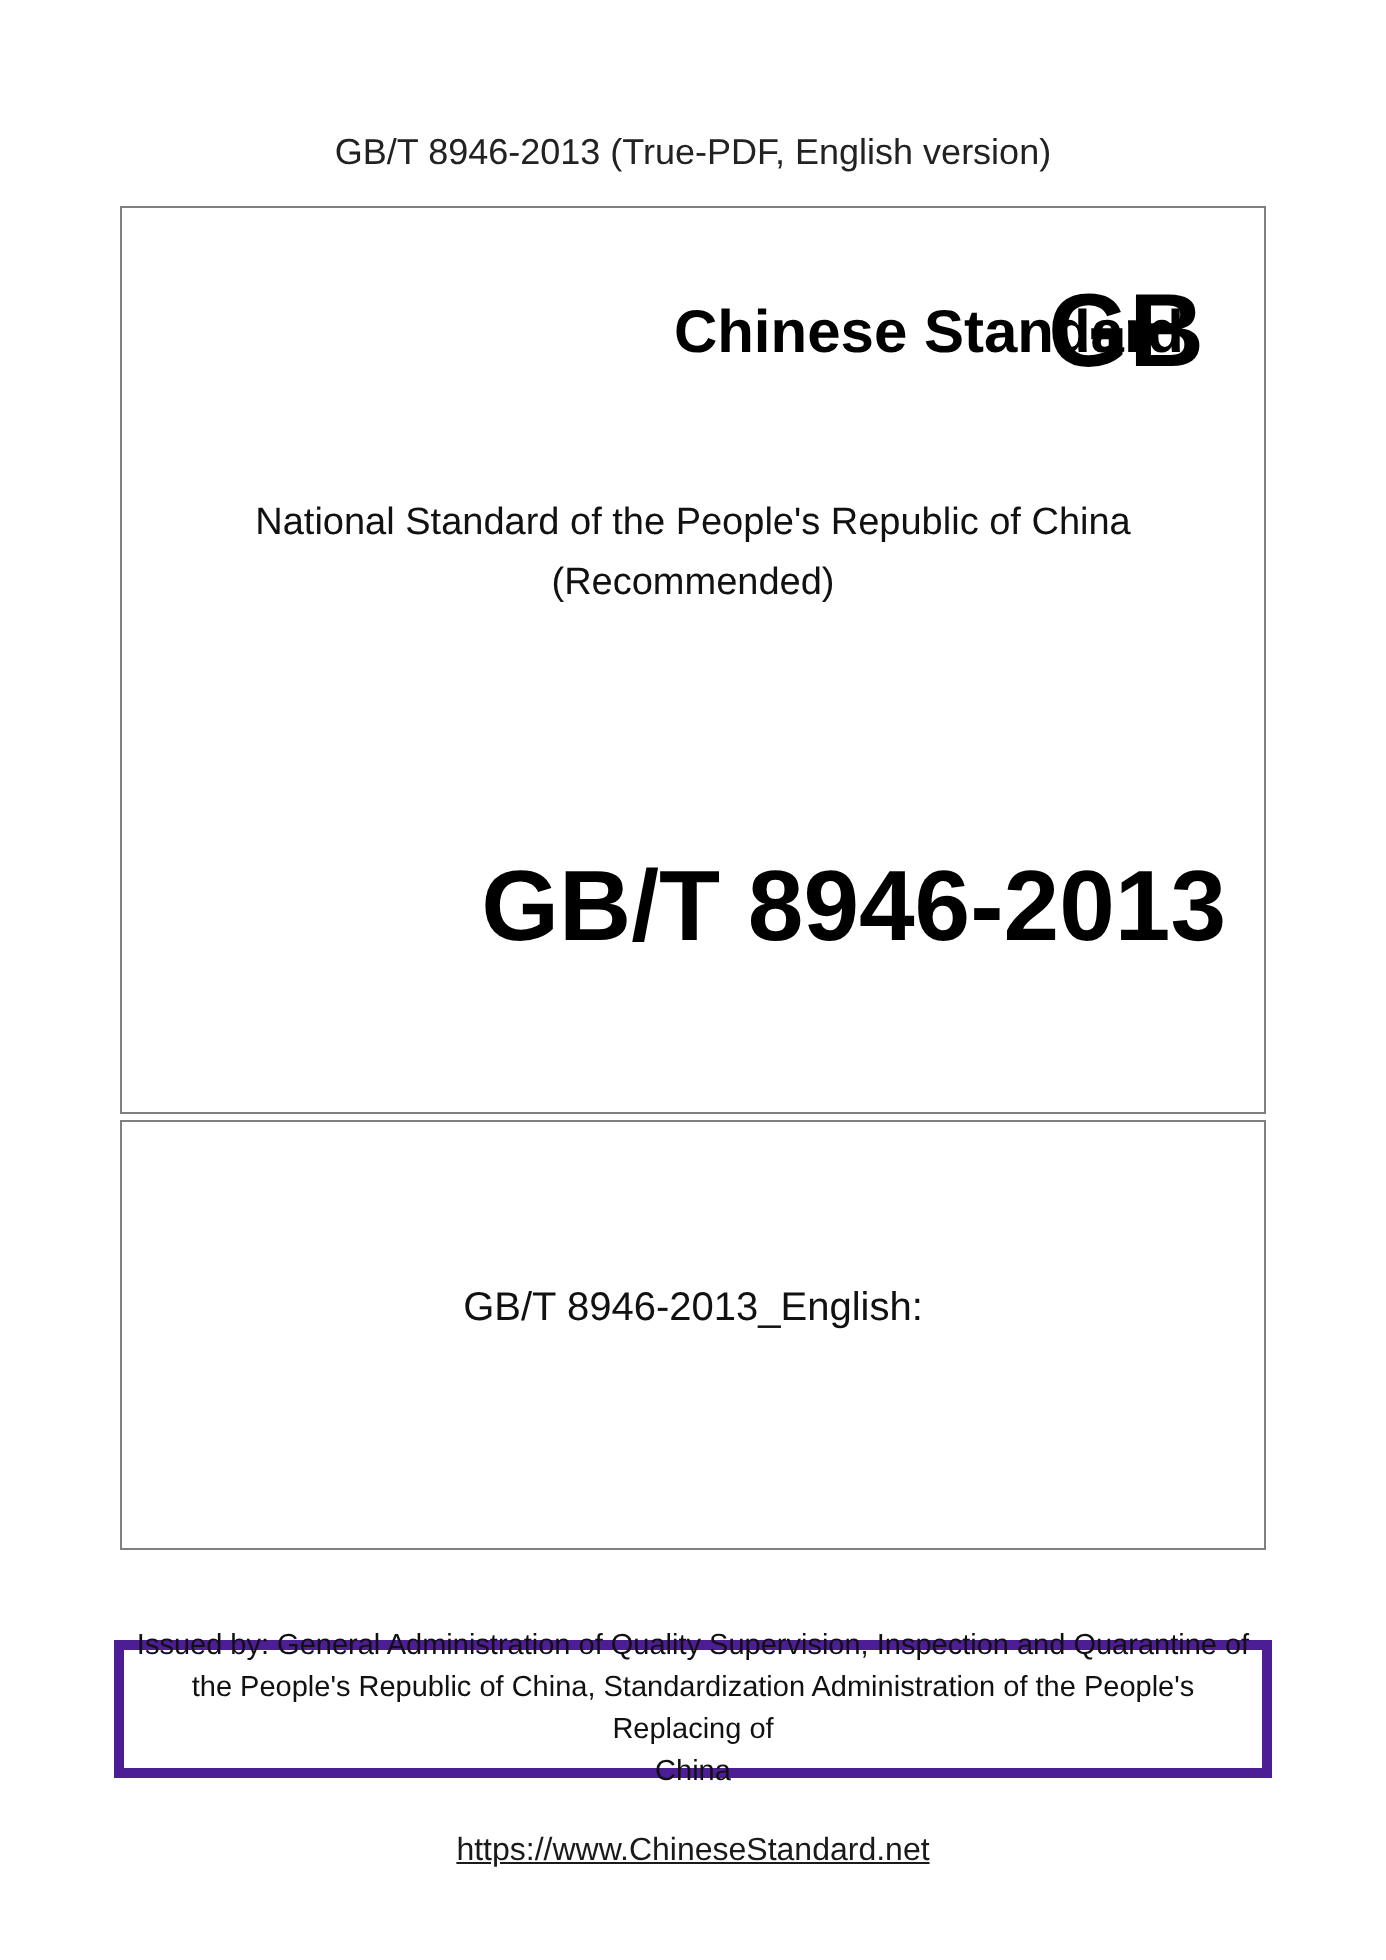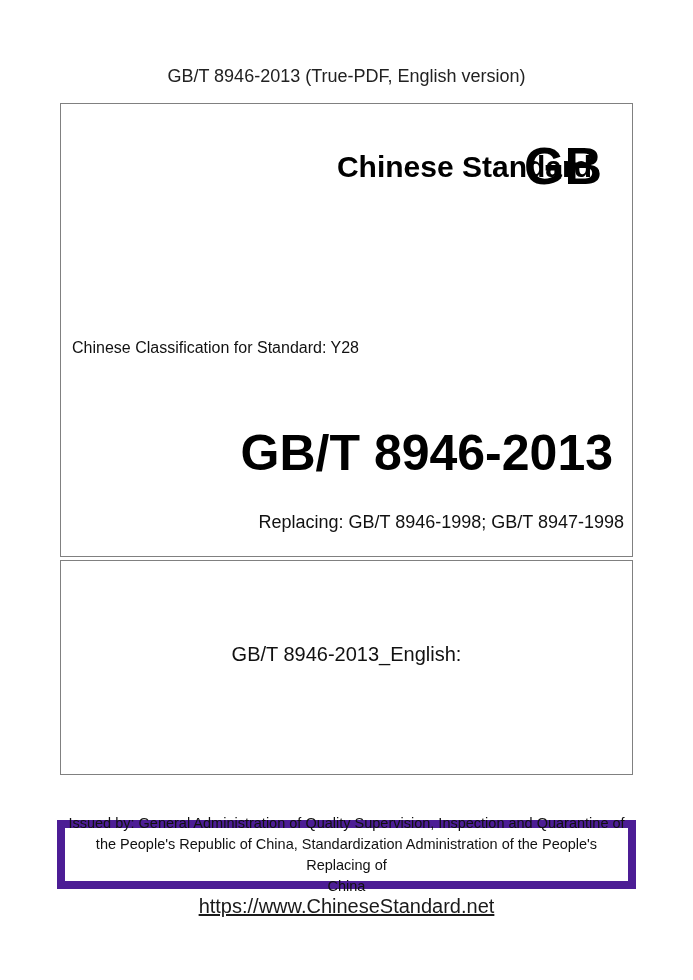--- a/index.html
+++ b/index.html
@@ -116,60 +116,62 @@
     color: #111111;
   }
 
   
   .issued-box {
     position: absolute;
     left: 57px;
     top: 820px;
     width: 579px;
     height: 69px;
-    border: 8px solid #4c1d95;
+    border: 5px solid #4c1d95;
     box-sizing: border-box;
     background: #ffffff;
     display: flex;
     flex-direction: column;
     align-items: center;
     justify-content: center;
     text-align: center;
     font-size: 14.5px;
     line-height: 21px;
     color: #111111;
   }
 
   .page-footer {
     position: absolute;
-    top: 895px;
+    top: 917px;
     left: 0;
     width: 693px;
     text-align: center;
-    font-size: 20px;
+    font-size: 16px;
   }
   .footer-link {
     color: #1a1a1a;
     text-decoration: underline;
     cursor: pointer;
   }
 </style>
 </head>
 <body>
 
 <div class="page-header">GB/T 8946-2013 (True-PDF, English version)</div>
 
 <div class="top-box">
   <div class="brand-row">
     <div class="brand-title">Chinese Standard</div>
     <div class="gb-logo">GB</div>
   </div>
-  <div class="classification">Chinese Classification for Standard: Y28</div>
+  <div class="national-block">
+    <div>National Standard of the People's Republic of China</div>
+    <div>(Recommended)</div>
+  </div>
   <div class="standard-number">GB/T 8946-2013</div>
-  <div class="replacing">Replacing: GB/T 8946-1998; GB/T 8947-1998</div>
 </div>
 
 <div class="middle-box">
   <div class="english-title">
     <div>GB/T 8946-2013_English:</div>
   </div>
 </div>
 
 <div class="issued-box">
   <div>Issued by: General Administration of Quality Supervision, Inspection and Quarantine of</div>

